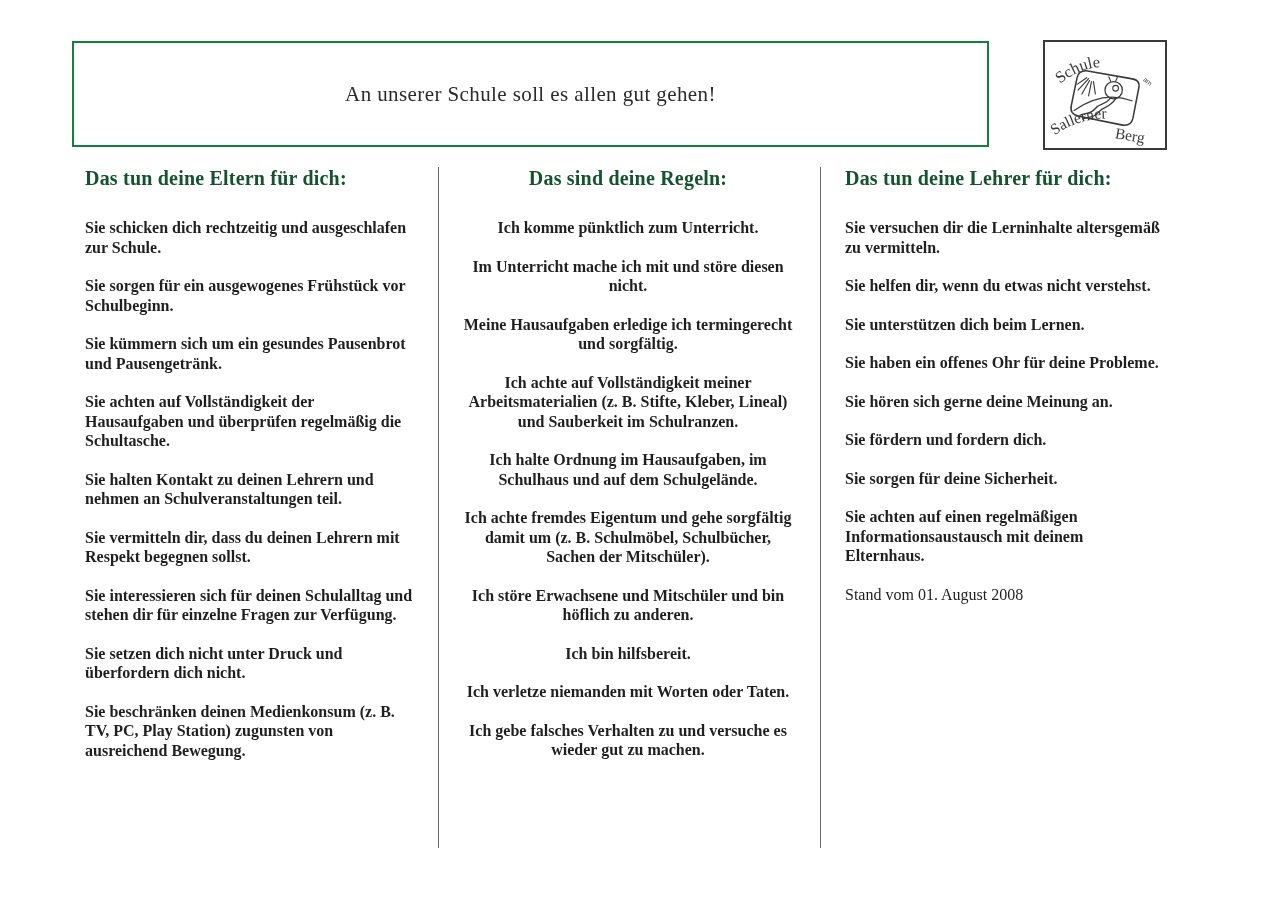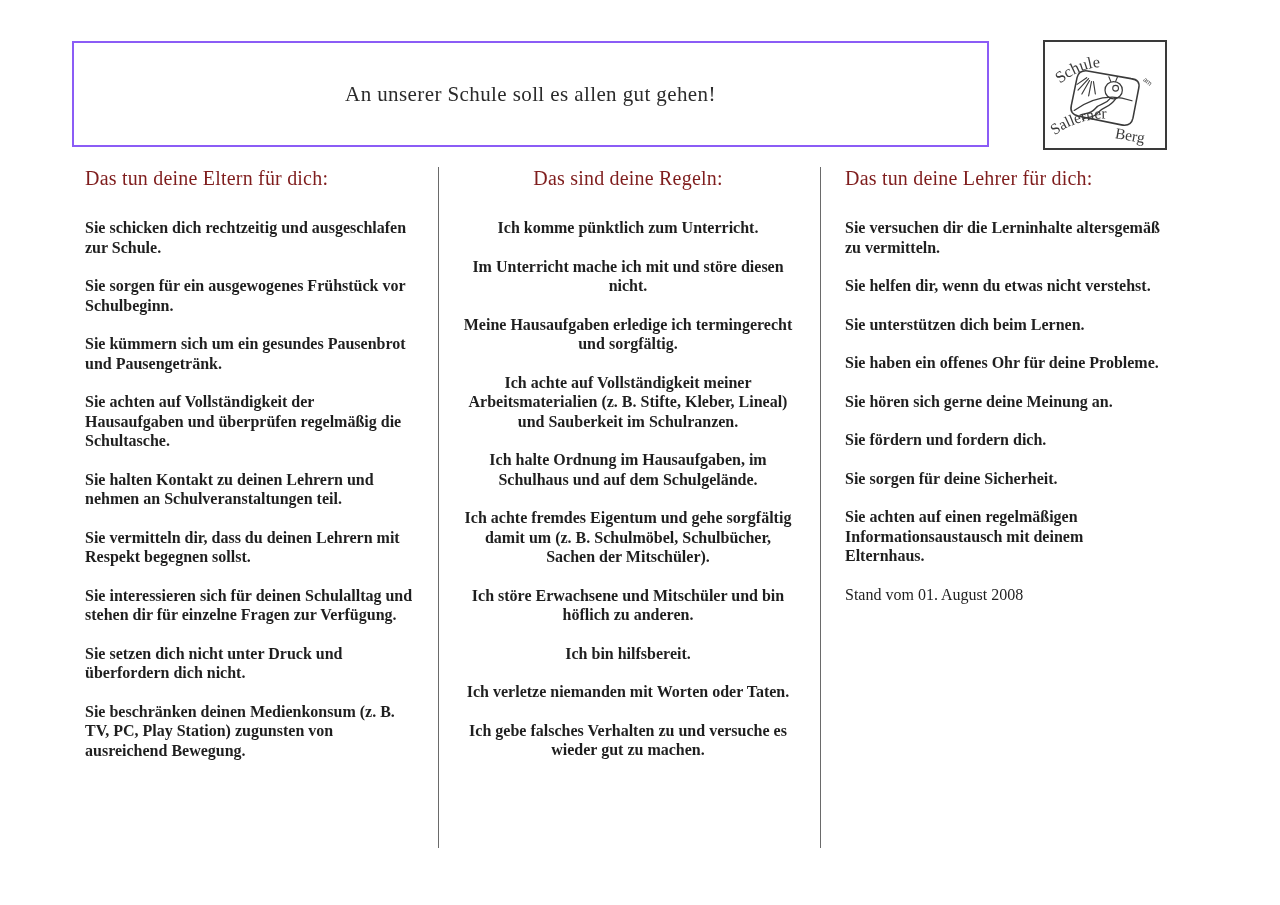--- a/index.html
+++ b/index.html
@@ -8,21 +8,21 @@
     position: relative;
     font-family: "Liberation Serif", serif;
     color: #2b2b2b;
     overflow: hidden;
   }
 
   .title-box {
     position: absolute;
     left: 72px; top: 41px;
     width: 917px; height: 106px;
-    border: 2px solid #8b5cf6;
+    border: 2px solid #15803d;
     display: flex; align-items: center; justify-content: center;
   }
   .title-box .title-text {
     font-size: 21px;
     letter-spacing: 0.4px;
     color: #2b2b2b;
   }
 
   .logo-box {
     position: absolute;
@@ -37,22 +37,22 @@
   .col {
     position: absolute;
     top: 167px;
   }
   .col-parents  { left: 85px;  width: 328px; }
   .col-rules    { left: 462px; width: 332px; text-align: center; }
   .col-teachers { left: 845px; width: 320px; }
 
   .col h2 {
     font-size: 20px;
-    font-weight: normal;
-    color: #7f1d1d;
+    font-weight: bold;
+    color: #14532d;
     margin: 0 0 28px 0;
     letter-spacing: 0.2px;
   }
   .col p {
     font-size: 16px;
     font-weight: bold;
     line-height: 19.5px;
     margin: 0 0 19px 0;
     color: #1f1f1f;
   }

